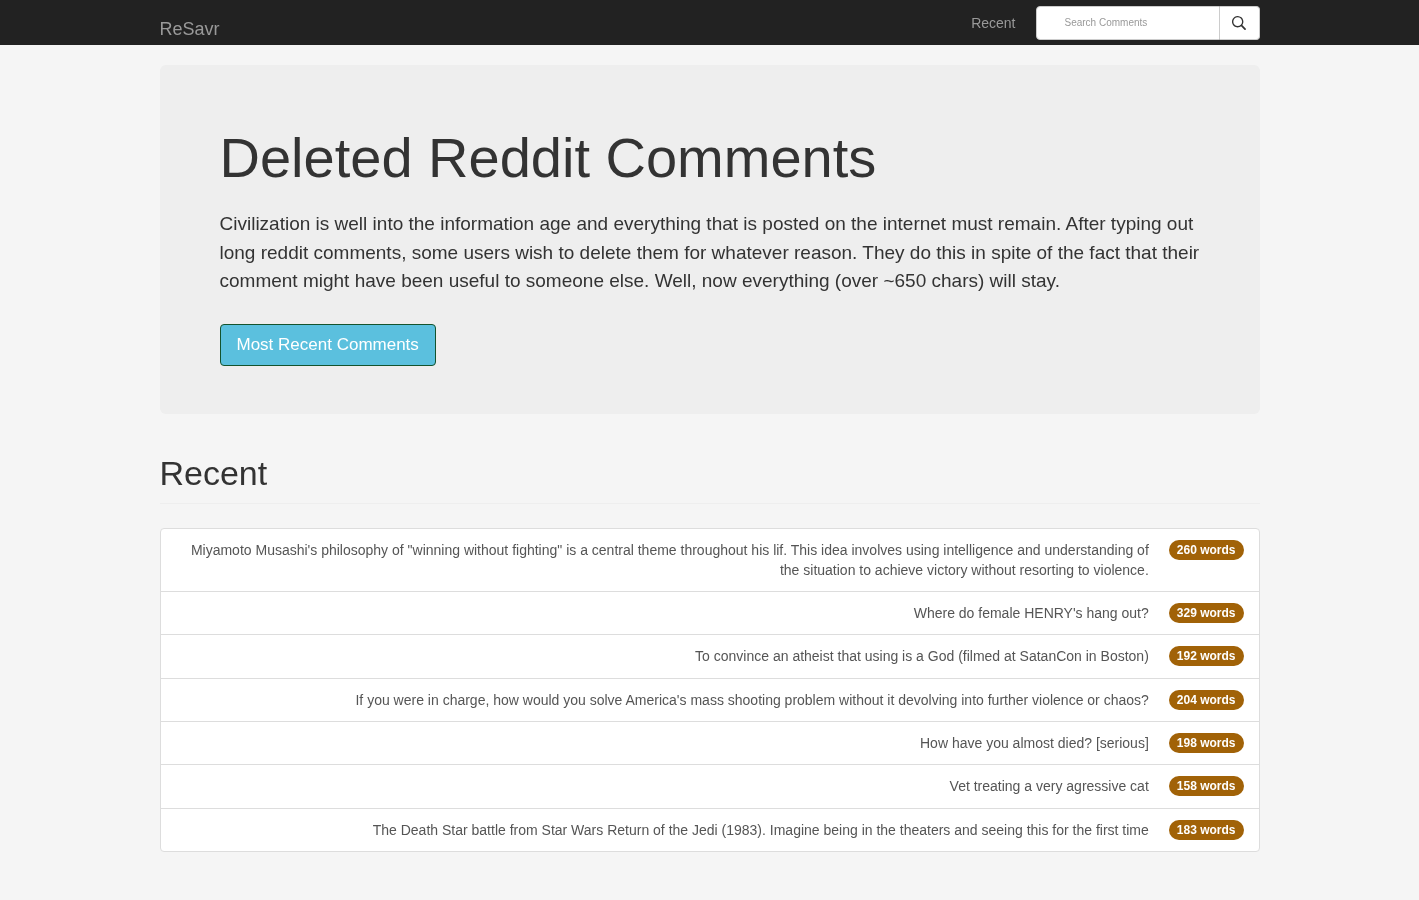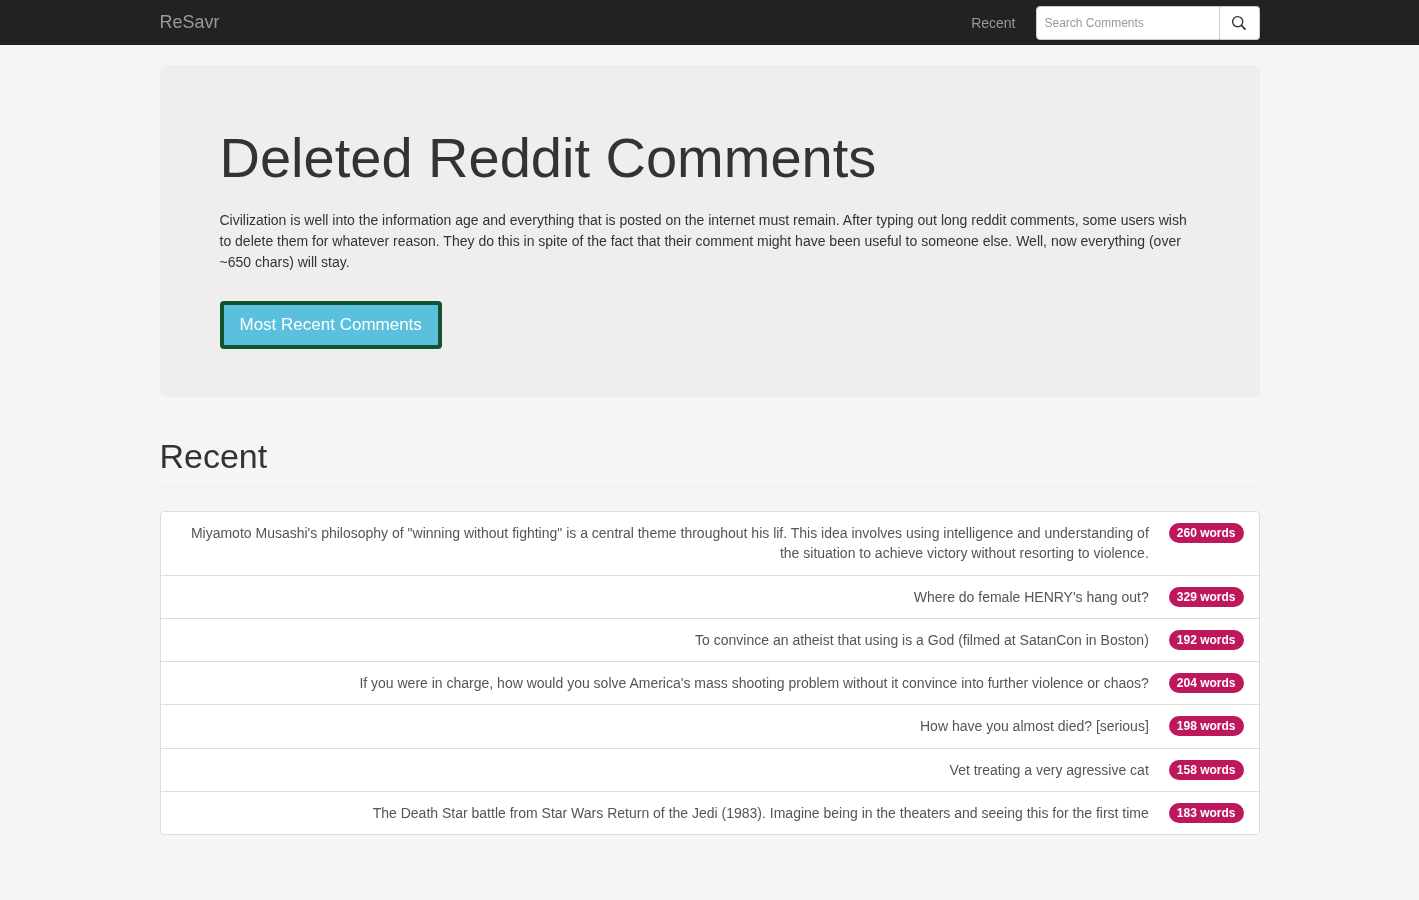--- a/index.html
+++ b/index.html
@@ -13,21 +13,21 @@
   background: #222;
   height: 45px;
   display: flex;
   align-items: center;
   padding: 0 0;
 }
 .navbar-inner {
   width: 1100px;
   margin: 16px auto;
   display: flex;
-  align-items: center;
+  align-items: flex-end;
   justify-content: space-between;
 }
 .brand {
   color: #999;
   font-size: 18px;
   text-decoration: none;
   padding: 0;
 }
 .nav-right {
   display: flex;
@@ -40,22 +40,22 @@
   font-size: 14px;
 }
 .search-group {
   display: flex;
 }
 .search-input {
   width: 184px;
   height: 34px;
   border: 1px solid #ccc;
   border-radius: 4px 0 0 4px;
-  padding: 6px 8px;
-  font-size: 12px;
+  padding: 6px 28px;
+  font-size: 10px;
   color: #555;
 }
 .search-input::placeholder { color: #999; }
 .search-btn {
   width: 40px;
   height: 34px;
   border: 1px solid #ccc;
   border-left: none;
   background: #fff;
   border-radius: 0 4px 4px 0;
@@ -75,33 +75,33 @@
   padding: 60px 60px 48px;
   margin-top: 20px;
 }
 .jumbotron h1 {
   font-size: 56px;
   font-weight: 500;
   color: #333;
   margin-bottom: 20px;
 }
 .jumbotron p {
-  font-size: 14px;
+  font-size: 19px;
   color: #333;
   line-height: 1.5;
   margin-bottom: 28px;
 }
 .btn-primary {
   display: inline-block;
   background: #5bc0de;
   color: #fff;
   font-size: 17px;
   padding: 10px 16px;
   border-radius: 4px;
-  border: 4px solid #14532d;
+  border: 1px solid #14532d;
   text-decoration: none;
   cursor: pointer;
 }
 .section-heading {
   font-size: 34px;
   font-weight: 500;
   color: #333;
   margin-top: 40px;
   margin-bottom: 12px;
   padding-bottom: 10px;
@@ -124,21 +124,21 @@
 }
 .list-group-item:last-child { border-bottom: none; }
 .item-text {
   color: #555;
   font-size: 14px;
   line-height: 1.45;
   flex: 1;
   text-align: right;
 }
 .badge {
-  background: #be185d;
+  background: #a16207;
   color: #fff;
   font-size: 12px;
   padding: 3px 8px;
   border-radius: 10px;
   white-space: nowrap;
   font-weight: bold;
   min-width: max-content;
 }
 </style>
 </head>
@@ -177,21 +177,21 @@
       </a>
       <a class="list-group-item">
         <span class="item-text">Where do female HENRY's hang out?</span>
         <span class="badge">329 words</span>
       </a>
       <a class="list-group-item">
         <span class="item-text">To convince an atheist that using is a God (filmed at SatanCon in Boston)</span>
         <span class="badge">192 words</span>
       </a>
       <a class="list-group-item">
-        <span class="item-text">If you were in charge, how would you solve America's mass shooting problem without it convince into further violence or chaos?</span>
+        <span class="item-text">If you were in charge, how would you solve America's mass shooting problem without it devolving into further violence or chaos?</span>
         <span class="badge">204 words</span>
       </a>
       <a class="list-group-item">
         <span class="item-text">How have you almost died? [serious]</span>
         <span class="badge">198 words</span>
       </a>
       <a class="list-group-item">
         <span class="item-text">Vet treating a very agressive cat</span>
         <span class="badge">158 words</span>
       </a>

